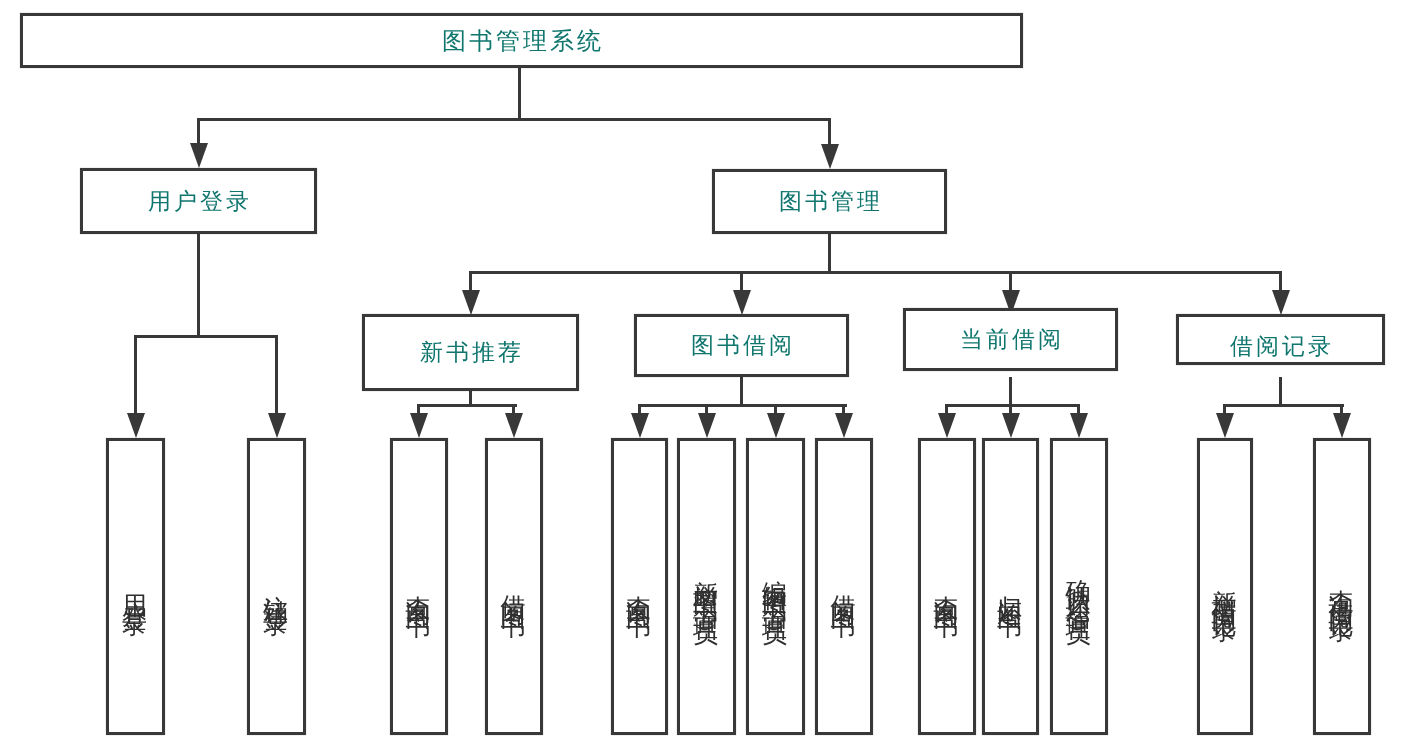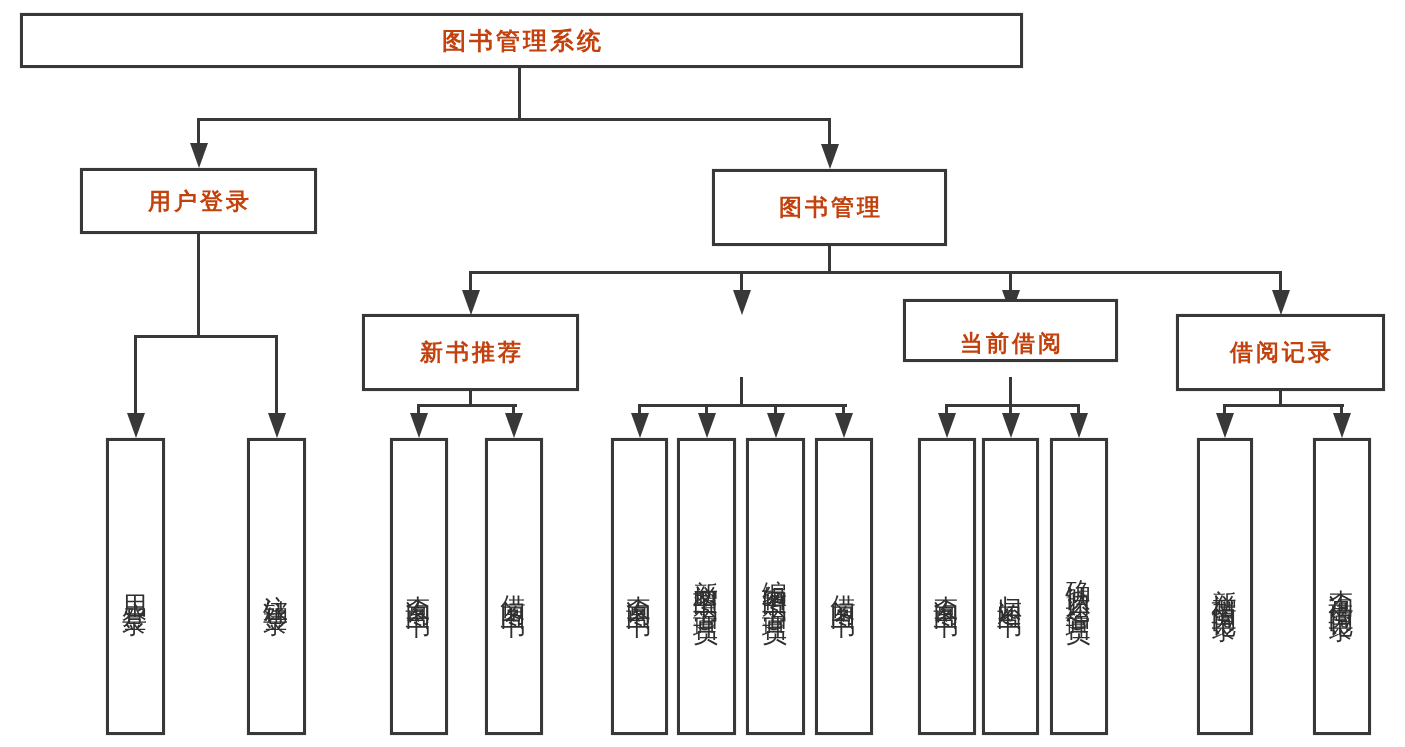--- a/index.html
+++ b/index.html
@@ -21,22 +21,21 @@
     justify-content: center;
     color: #2f2f2f;
     box-shadow: 0 0 1px rgba(0,0,0,0.35);
     z-index: 2;
   }
   .h-label {
     font-size: 23px;
     letter-spacing: 3px;
     text-indent: 3px;
     white-space: nowrap;
-    color: #c2410c;
-    font-weight: bold;
+    color: #0f766e;
   }
   .root-label { font-size: 24px; }
   .v-label {
     writing-mode: vertical-rl;
     text-orientation: mixed;
     font-size: 25px;
     letter-spacing: 6px;
     color: #2f2f2f;
     white-space: nowrap;
   }
@@ -129,31 +128,34 @@
   <div class="line" style="left:1340px; top:404px; width:3px; height:12px;"></div>
   <div class="arrowhead" style="left:1333px; top:413px;"></div>
 
   <div class="node" style="left:20px; top:13px; width:1003px; height:55px;">
     <span class="h-label root-label">图书管理系统</span>
   </div>
 
   <div class="node" style="left:80px; top:168px; width:237px; height:66px;">
     <span class="h-label">用户登录</span>
   </div>
-  <div class="node" style="left:712px; top:169px; width:235px; height:77px;">
+  <div class="node" style="left:712px; top:169px; width:235px; height:65px;">
     <span class="h-label">图书管理</span>
   </div>
 
   <div class="node" style="left:362px; top:314px; width:217px; height:77px;">
     <span class="h-label">新书推荐</span>
   </div>
-  <div class="node" style="left:903px; top:299px; width:215px; height:63px;align-items:flex-end;">
+  <div class="node" style="left:634px; top:314px; width:215px; height:63px;">
+    <span class="h-label">图书借阅</span>
+  </div>
+  <div class="node" style="left:903px; top:308px; width:215px; height:63px;">
     <span class="h-label">当前借阅</span>
   </div>
-  <div class="node" style="left:1176px; top:314px; width:209px; height:77px;">
+  <div class="node" style="left:1176px; top:314px; width:209px; height:51px;align-items:flex-end;">
     <span class="h-label">借阅记录</span>
   </div>
 
   <div class="node" style="left:106px; top:438px; width:59px; height:297px;">
     <span class="v-label">用户登录</span>
   </div>
   <div class="node" style="left:247px; top:438px; width:59px; height:297px;">
     <span class="v-label">注销登录</span>
   </div>
 

